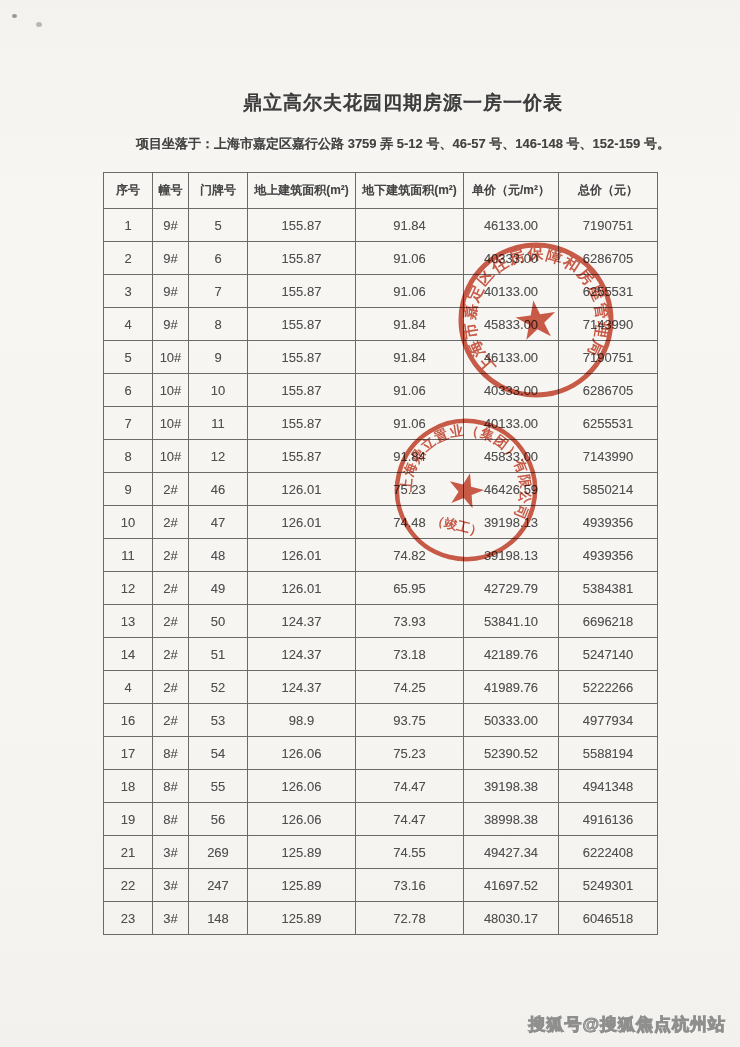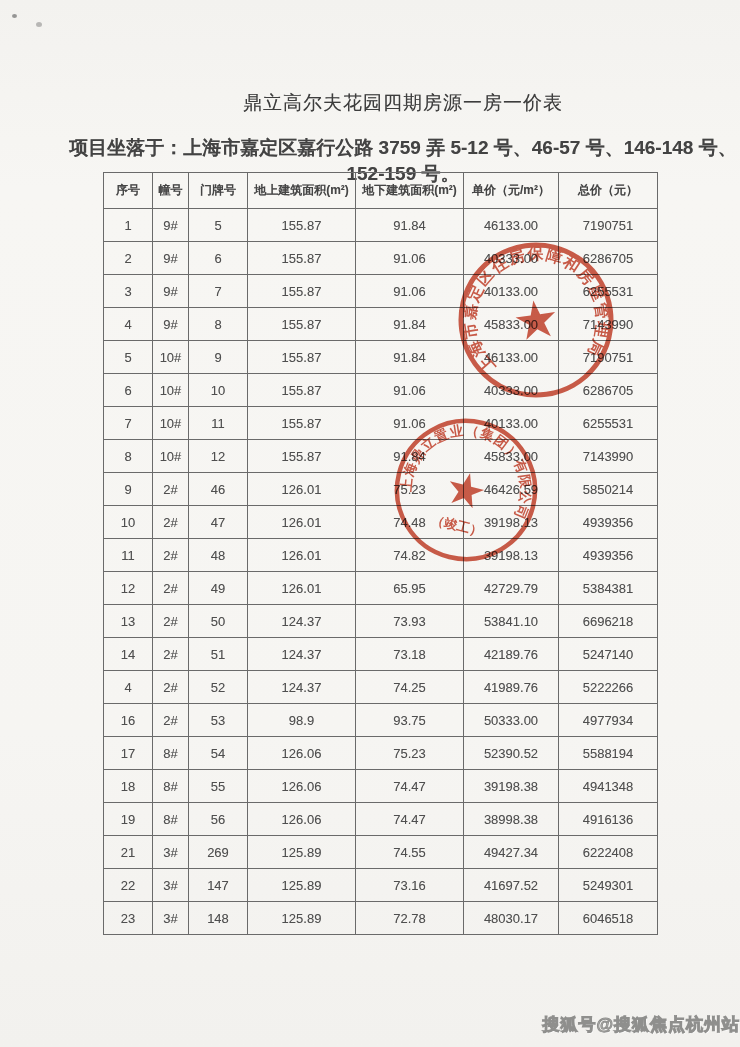--- a/index.html
+++ b/index.html
@@ -6,26 +6,26 @@
   .page{
     position:relative;width:740px;height:1047px;overflow:hidden;
     background:linear-gradient(180deg,#f3f2ef 0%,#f7f6f3 18%,#f6f5f2 70%,#f2f1ee 100%);
     font-family:"Liberation Sans","DejaVu Sans",sans-serif;color:#4c4c4c;
   }
   .speck{position:absolute;background:#4a4a4a;border-radius:50%;filter:blur(.6px);}
   .speck.s1{left:12px;top:14px;width:5px;height:4px;opacity:.55;}
   .speck.s2{left:36px;top:22px;width:6px;height:5px;opacity:.35;}
   .doc-title{
     position:absolute;top:90px;left:0;width:740px;box-sizing:border-box;padding-left:66px;
-    margin:0;text-align:center;font-size:19px;font-weight:400;letter-spacing:1px;color:#3d3d3d;
+    margin:0;text-align:center;font-size:19px;font-weight:700;letter-spacing:1px;color:#3d3d3d;
     text-shadow:0 0 .6px rgba(60,60,60,.45);
   }
   .doc-subtitle{
     position:absolute;top:135px;left:0;width:740px;box-sizing:border-box;padding-left:66px;
-    text-align:center;font-size:19px;font-weight:700;color:#434343;
+    text-align:center;font-size:13px;font-weight:700;color:#434343;
     text-shadow:0 0 .5px rgba(60,60,60,.4);
   }
   table.price-table{
     position:absolute;top:172px;left:103px;width:554px;
     border-collapse:collapse;table-layout:fixed;
     font-size:13px;color:#4f4f4f;background:transparent;
     border:1.5px solid #5c5c5c;
   }
   table.price-table th,table.price-table td{
     border:1px solid #6a6a6a;text-align:center;vertical-align:middle;
@@ -35,21 +35,21 @@
   table.price-table thead th{height:35px;font-weight:700;font-size:12px;color:#454545;}
   table.price-table tbody td{height:32px;font-weight:400;}
   .seal{position:absolute;mix-blend-mode:multiply;opacity:.88;pointer-events:none;}
   .seal-district{left:454px;top:238px;transform:rotate(-8deg);}
   .seal-company{left:391px;top:415px;transform:rotate(14deg);}
   .seal svg{display:block;}
   .seal .arc-text{font-family:"DejaVu Sans","Liberation Sans",sans-serif;font-weight:700;}
   .seal .star{font-family:"DejaVu Sans",sans-serif;}
   .seal .center-text{font-family:"DejaVu Sans","Liberation Sans",sans-serif;font-weight:700;}
   .watermark{
-    position:absolute;top:1013px;right:0;
+    position:absolute;top:1013px;right:14px;
     font-size:17px;font-weight:700;letter-spacing:1px;
     color:#c4c4c2;-webkit-text-stroke:1px #8f8f8d;
     text-shadow:1px 1px 0 rgba(255,255,255,.85);
   }
 </style>
 </head>
 <body>
 
 <div class="page">
 
@@ -258,21 +258,21 @@
           <td>3#</td>
           <td>269</td>
           <td>125.89</td>
           <td>74.55</td>
           <td>49427.34</td>
           <td>6222408</td>
         </tr>
         <tr>
           <td>22</td>
           <td>3#</td>
-          <td>147</td>
+          <td>247</td>
           <td>125.89</td>
           <td>73.16</td>
           <td>41697.52</td>
           <td>5249301</td>
         </tr>
         <tr>
           <td>23</td>
           <td>3#</td>
           <td>148</td>
           <td>125.89</td>

